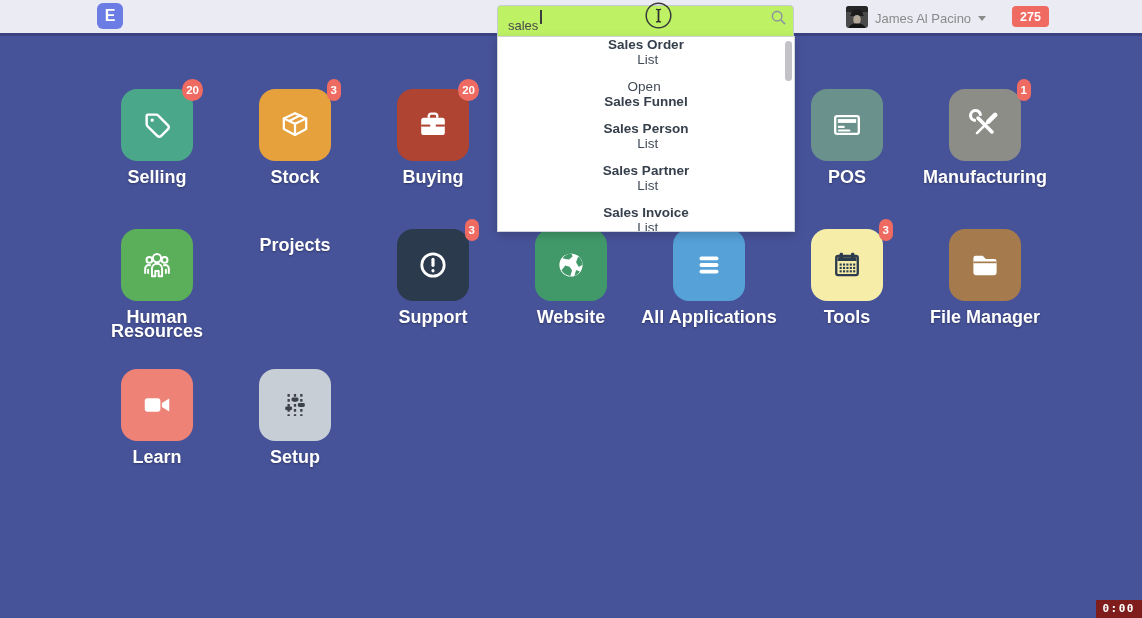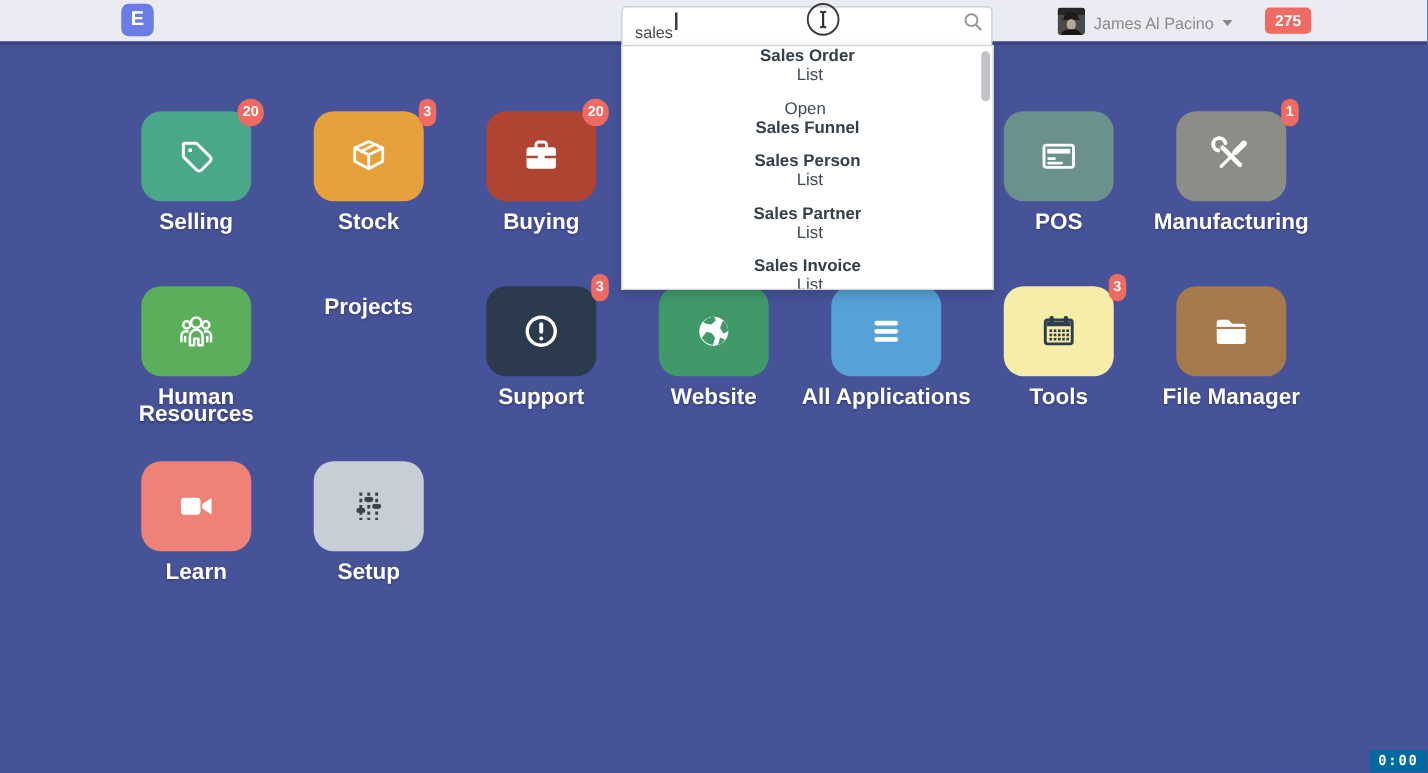--- a/index.html
+++ b/index.html
@@ -18,21 +18,21 @@
     z-index:30;
   }
   .logo {
     position:absolute; left:97px; top:3px; width:26px; height:26px;
     background: var(--logo_bg, #6b7de4); border-radius:6px;
     color:#fff; font-weight:bold; font-size:16px;
     display:flex; align-items:center; justify-content:center; cursor:pointer;
   }
   .search-box {
     position:absolute; left:497px; top:5px; width:297px; height:40px;
-    background:#ffffff; border:1px solid #c6cbd1; border-radius:4px;
+    background:#bef264; border:1px solid #c6cbd1; border-radius:4px;
   }
   .search-input {
     position:absolute; inset:0; width:100%; height:100%;
     border:none; outline:none; background:transparent;
     font-family:inherit; font-size:13px; color:#4a4a4a;
     padding:0 28px 0 10px;
   }
   .text-caret { position:absolute; left:42px; top:4px; width:1.5px; height:14px; background:#3c3c3c; }
   .search-glass { position:absolute; right:6px; top:3px; width:17px; height:17px; }
   .cursor-overlay { position:absolute; left:645px; top:2px; width:27px; height:27px; z-index:60; pointer-events:none; }
@@ -69,38 +69,38 @@
   }
   .dd-item .seg-bold { font-weight:bold; color:#36404c; }
   .dd-scrollthumb {
     position:absolute; right:2px; top:4px; width:7px; height:40px;
     background:#c2c2c7; border-radius:4px;
   }
 
   
   .module { position:absolute; width:138px; text-align:center; z-index:1; cursor:pointer; }
   .tile {
-    position:relative; width:88px; height:72px; border-radius:16px; margin:0 auto;
+    position:relative; width:72px; height:72px; border-radius:16px; margin:0 auto;
     display:flex; align-items:center; justify-content:center;
   }
   .tile svg { width:38px; height:38px; display:block; }
   .badge {
     position:absolute; top:-10px; right:-10px; min-width:14px; height:22px;
     border-radius:11px; background: var(--badge_bg, #ef6b61);
     color:#fff; font-size:11.5px; font-weight:bold;
     display:flex; align-items:center; justify-content:center; padding:0 4px;
   }
   .module-label {
     margin-top:9px; color:#fff; font-weight:bold; font-size:18px;
     text-shadow:0 1px 2px rgba(0,0,0,.35); line-height:14px;
   }
 
   
   .timer {
-    position:absolute; right:0; bottom:0; background:#0369a1; color:#fff;
+    position:absolute; right:0; bottom:0; background:#7f1d1d; color:#fff;
     font-family:"DejaVu Sans Mono", monospace; font-size:11px; font-weight:bold;
     padding:2px 7px 3px; letter-spacing:1.5px; z-index:70;
   }
 </style>
 </head>
 <body>
 
 <div class="navbar">
   <div class="logo">
     <span>E</span>

